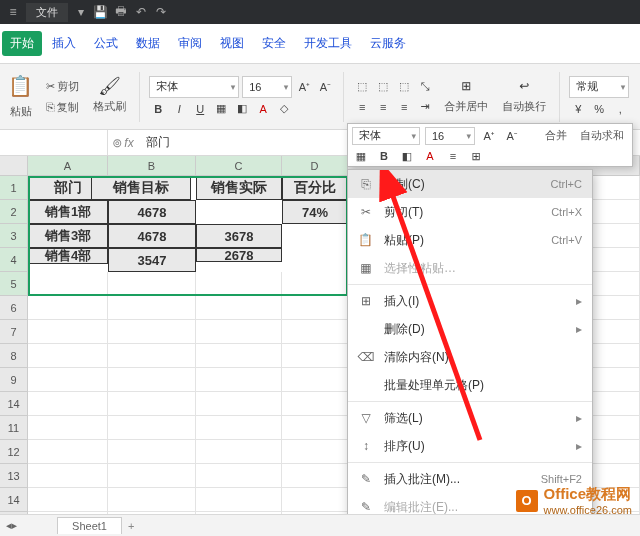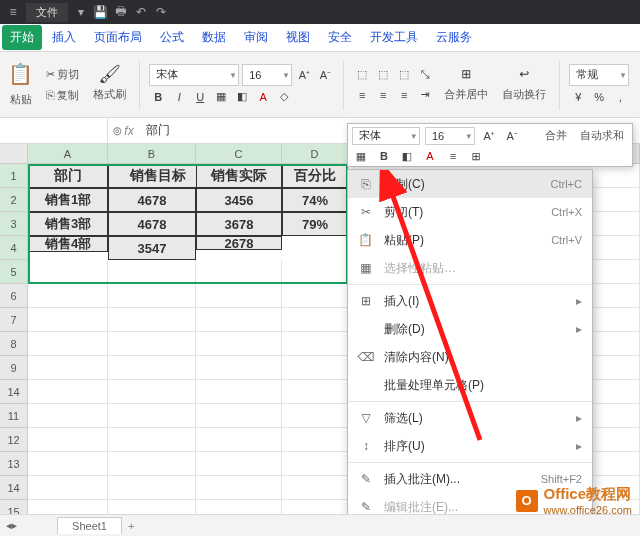--- a/index.html
+++ b/index.html
@@ -1,20 +1,20 @@
 <!DOCTYPE html>
 <html><head>
 <meta charset="utf-8">
 <style>
 *{box-sizing:border-box;margin:0;padding:0;font-family:"Microsoft YaHei",sans-serif;user-select:none}
 body{width:640px;height:536px;background:#fff;overflow:hidden;position:relative;font-size:12px;color:#333}
 .titlebar{height:24px;background:#2b2d30;display:flex;align-items:center;padding:0 6px;color:#ccc;gap:6px}
 .tb-tab{background:#3a3c3e;padding:2px 10px;font-size:11px;color:#ddd}
 .tb-btn{width:14px;height:14px;display:flex;align-items:center;justify-content:center;color:#aaa}
-.menubar{height:28px;background:#fff;border-bottom:1px solid #d9d9d9;display:flex;align-items:center;gap:2px;padding:0 2px}
+.menubar{height:40px;background:#fff;border-bottom:1px solid #d9d9d9;display:flex;align-items:center;gap:2px;padding:0 2px}
 .menubar .m{padding:4px 8px;font-size:12px;color:#1d4ed8}
 .menubar .m.active{background:#1a9f5f;color:#fff;border-radius:3px}
 .ribbon{height:66px;background:#f3f3f3;border-bottom:1px solid #d9d9d9;display:flex;align-items:center;padding:2px 6px;gap:6px}
 .rgrp{display:flex;flex-direction:column;gap:2px}
 .rcol{display:flex;flex-direction:column;gap:2px;align-items:center}
 .rrow{display:flex;align-items:center;gap:3px}
 .rbtn{padding:2px 4px;font-size:11px;color:#555;display:flex;align-items:center;gap:2px}
 .ricon{width:18px;height:18px;display:inline-flex;align-items:center;justify-content:center}
 .dd{border:1px solid #ccc;background:#fff;height:22px;padding:0 16px 0 6px;font-size:11px;display:flex;align-items:center;position:relative;min-width:50px}
 .dd:after{content:"▾";position:absolute;right:3px;color:#888;font-size:9px}
@@ -60,21 +60,20 @@
   <span class="tb-btn">▾</span>
   <span class="tb-btn">💾</span>
   <span class="tb-btn">🖶</span>
   <span class="tb-btn">↶</span>
   <span class="tb-btn">↷</span>
 </div>
 
 <div class="menubar">
   <span class="m active">开始</span>
   <span class="m">插入</span>
-  <span class="m">页面布局</span>
   <span class="m">公式</span>
   <span class="m">数据</span>
   <span class="m">审阅</span>
   <span class="m">视图</span>
   <span class="m">安全</span>
   <span class="m">开发工具</span>
   <span class="m">云服务</span>
 </div>
 
 <div class="ribbon">
@@ -156,35 +155,33 @@
 
 <div class="grid" id="grid">
   <div class="corner"></div>
 <div class="colhdr sel" style="left: 28px; width: 80px;">A</div>
     <div class="colhdr sel" style="left: 108px; width: 88px;">B</div>
     <div class="colhdr sel" style="left: 196px; width: 86px;">C</div>
     <div class="colhdr sel" style="left: 282px; width: 66px;">D</div>
     <div class="colhdr" style="left: 348px; width: 292px;"></div>
     <div class="rowhdr sel" style="top: 20px; height: 24px;">1</div>
     <div class="cell dark hrow" style="left: 28px; top: 20px; width: 80px; height: 24px;">部门</div>
-    <div class="cell dark hrow" style="left: 108px; top: 20px; width: 100px; height: 24px;">销售目标</div>
+    <div class="cell dark hrow" style="left: 91px; top: 20px; width: 100px; height: 24px;">销售目标</div>
     <div class="cell dark hrow" style="left: 282px; top: 20px; width: 66px; height: 24px;">百分比</div>
     <div class="cell dark hrow" style="left: 196px; top: 20px; width: 86px; height: 24px;">销售实际</div>
     <div class="cell" style="left: 348px; top: 20px; width: 292px; height: 24px;"></div>
     <div class="rowhdr sel" style="top: 44px; height: 24px;">2</div>
     <div class="cell dark" style="left: 28px; top: 44px; width: 80px; height: 24px;">销售1部</div>
     <div class="cell dark" style="left: 108px; top: 44px; width: 88px; height: 24px;">4678</div>
-    <div class="cell dark" style="left: 196px; top: 44px; width: 86px; height: 24px;">3456</div>
     <div class="cell dark" style="left: 282px; top: 44px; width: 66px; height: 24px;">74%</div>
     <div class="cell" style="left: 348px; top: 44px; width: 292px; height: 24px;"></div>
     <div class="rowhdr sel" style="top: 68px; height: 24px;">3</div>
     <div class="cell dark" style="left: 28px; top: 68px; width: 80px; height: 24px;">销售3部</div>
     <div class="cell dark" style="left: 108px; top: 68px; width: 88px; height: 24px;">4678</div>
     <div class="cell dark" style="left: 196px; top: 68px; width: 86px; height: 24px;">3678</div>
-    <div class="cell dark" style="left: 282px; top: 68px; width: 66px; height: 24px;">79%</div>
     <div class="cell" style="left: 348px; top: 68px; width: 292px; height: 24px;"></div>
     <div class="rowhdr sel" style="top: 92px; height: 24px;">4</div>
     <div class="cell dark" style="left: 28px; top: 92px; width: 80px; height: 16px;">销售4部</div>
     <div class="cell dark" style="left: 108px; top: 92px; width: 88px; height: 24px;">3547</div>
     <div class="cell dark" style="left: 196px; top: 92px; width: 86px; height: 14px;">2678</div>
     <div class="cell" style="left: 348px; top: 92px; width: 292px; height: 24px;"></div>
     <div class="rowhdr sel" style="top: 116px; height: 24px;">5</div>
     <div class="cell" style="left: 28px; top: 116px; width: 80px; height: 24px;"></div>
     <div class="cell" style="left: 108px; top: 116px; width: 88px; height: 24px;"></div>
     <div class="cell" style="left: 196px; top: 116px; width: 86px; height: 24px;"></div>

